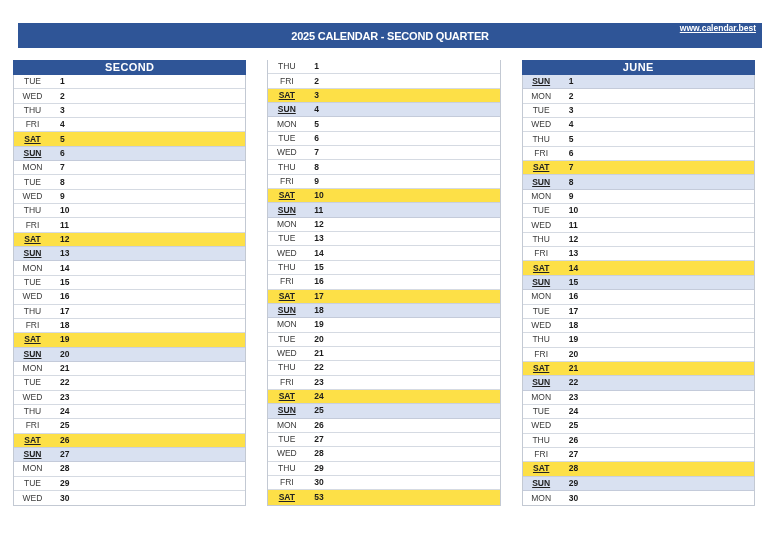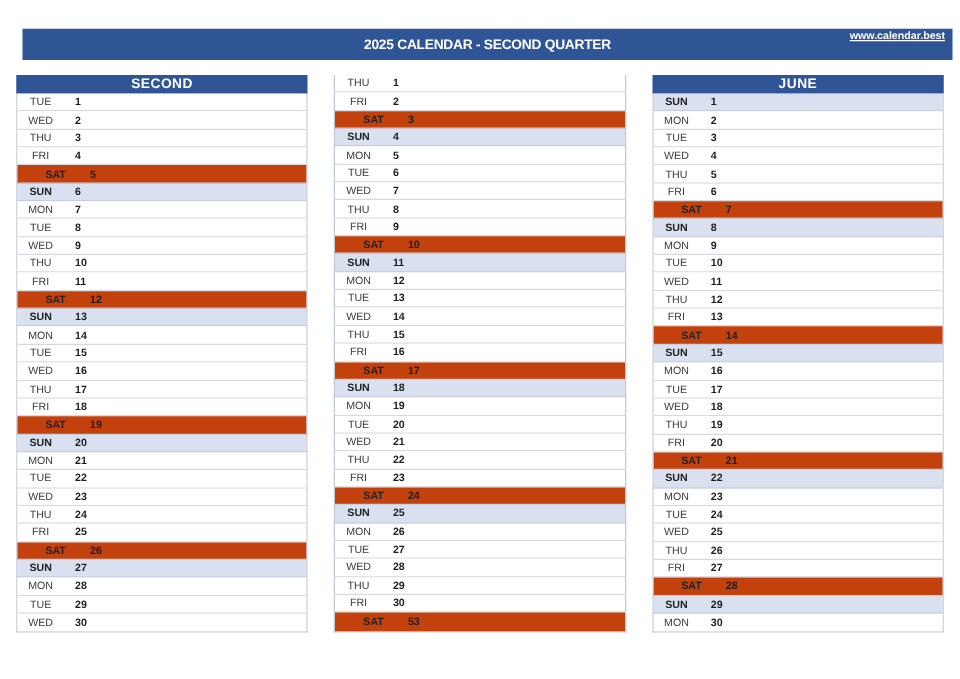--- a/index.html
+++ b/index.html
@@ -36,27 +36,27 @@
   .rows{
     border:1px solid #c3c9d3;border-top:none;background:#ffffff;
   }
   .day-row{
     display:flex;align-items:center;
     height:14.35px;box-sizing:border-box;
     border-bottom:1px solid #d5dae2;
     background:#ffffff;
   }
   .day-row:last-child{border-bottom:none;}
-  .day-row.sat{background:#c2410c;border-bottom-color:#c9cfdd;padding-left:12px;}
+  .day-row.sat{background:#fde047;border-bottom-color:#c9cfdd;}
   .day-row.sun{background:#d9e1f1;border-bottom-color:#c4cbda;}
   .day-label{
     width:37px;flex:0 0 37px;text-align:center;
     font-size:8.5px;color:#3a3a3a;line-height:13px;
   }
-  .sat .day-label,.sun .day-label{font-weight:bold;color:#222222;}
+  .sat .day-label,.sun .day-label{font-weight:bold;color:#222222;text-decoration:underline;}
   .day-num{
     font-size:8.5px;font-weight:bold;color:#1c1c1c;
     padding-left:9px;line-height:13px;
   }
 </style>
 </head>
 <body>
 
 <div class="title-bar">
   <span class="title-text">2025 CALENDAR - SECOND QUARTER</span>

